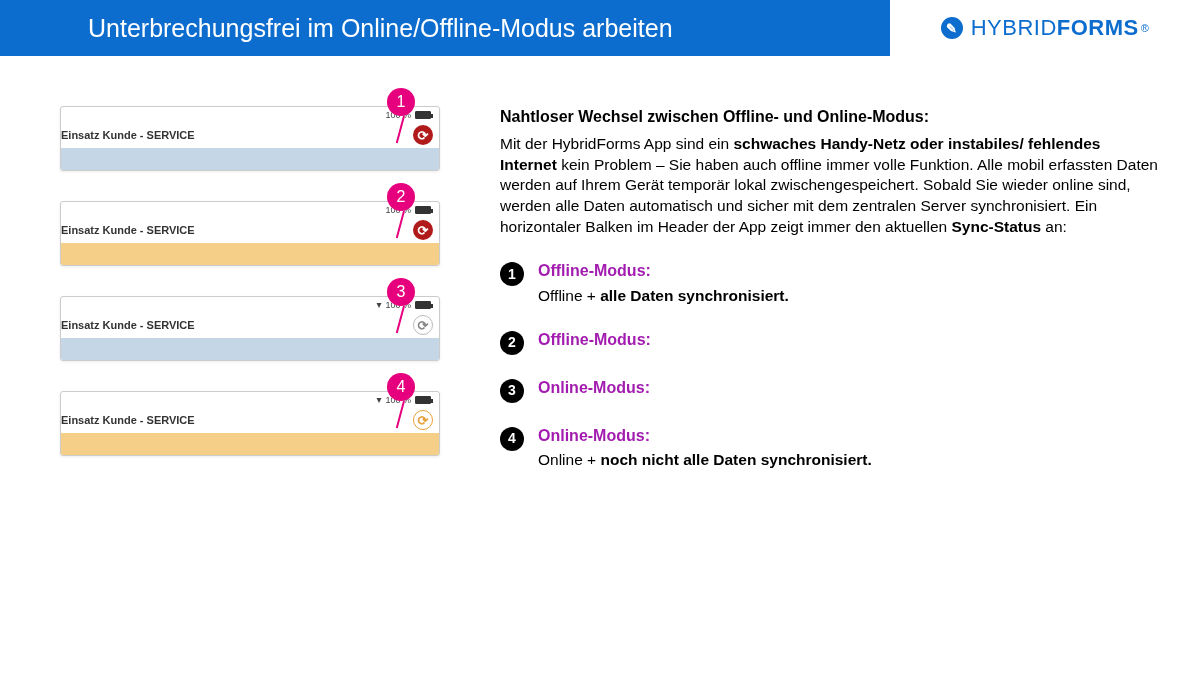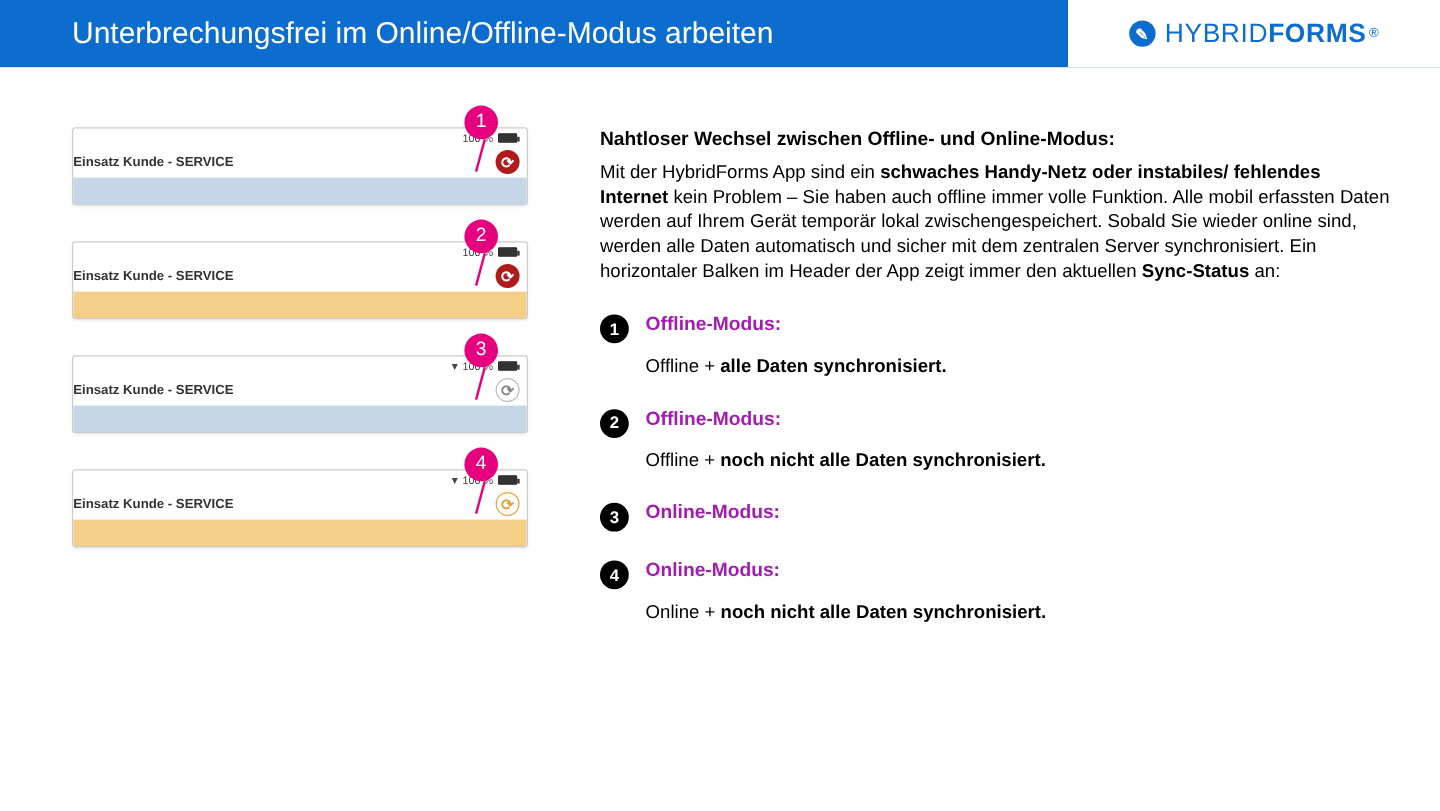--- a/index.html
+++ b/index.html
@@ -1,17 +1,17 @@
 <!DOCTYPE html>
 <html><head>
 <meta charset="utf-8">
 <style>
 *{box-sizing:border-box;margin:0;padding:0}
 body{font-family:"Segoe UI",Arial,sans-serif;width:1200px;height:676px;background:#fff;color:#000}
-.header{background:#0c6dce;height:56px;display:flex;align-items:center;justify-content:space-between;padding:0 30px 0 60px}
+.header{background:#0c6dce;height:56px;display:flex;align-items:center;justify-content:space-between;padding:0 30px 0 88px}
 .header-title{color:#fff;font-size:25px;font-weight:300}
 .logo{display:flex;align-items:center;color:#0c6dce;background:#fff;height:56px;padding:0 10px;margin-right:-30px;width:310px;justify-content:center;font-size:22px;letter-spacing:.5px}
 .logo-icon{width:22px;height:22px;border-radius:50%;background:#0c6dce;display:inline-flex;align-items:center;justify-content:center;margin-right:8px;color:#fff;font-size:13px;font-weight:bold}
 .logo-light{font-weight:300}
 .logo-bold{font-weight:700}
 .logo-reg{font-size:11px;vertical-align:super;margin-left:2px}
 .main{display:flex;padding:50px 40px 20px 60px;gap:60px}
 .left-col{width:380px;display:flex;flex-direction:column;gap:30px}
 .example{position:relative}
 .bubble{position:absolute;top:-18px;right:25px;width:28px;height:28px;border-radius:50%;background:#e6007e;color:#fff;display:flex;align-items:center;justify-content:center;font-size:16px;font-weight:500;z-index:3}
@@ -28,21 +28,21 @@
 .sync-orange{background:#fff;border:1px solid #e8a03a;color:#e8a03a}
 .bar{height:22px}
 .bar-blue{background:#c5d6e6}
 .bar-orange{background:#f5cf88}
 .right-col{flex:1;font-size:15.5px;line-height:1.35}
 .intro-head{color:#000000;font-weight:700;font-size:16px;margin-bottom:6px}
 .intro-body{margin-bottom:22px}
 .item{display:flex;gap:14px;margin-bottom:22px}
 .num-circle{width:24px;height:24px;border-radius:50%;background:#000;color:#fff;display:flex;align-items:center;justify-content:center;font-size:14px;font-weight:700;flex-shrink:0;margin-top:2px}
 .item-title{color:#a21caf;font-weight:700;font-size:16px}
-.item-body{margin-top:14px}
+.item-body{margin-top:4px}
 b{font-weight:700}
 </style>
 </head>
 <body>
 
 <div class="header">
   <div class="header-title">Unterbrechungsfrei im Online/Offline-Modus arbeiten</div>
   <div class="logo">
     <span class="logo-icon">✎</span>
     <span class="logo-light">HYBRID</span>
@@ -127,21 +127,20 @@
           <div class="num-circle">1</div>
           <div>
             <div class="item-title">Offline-Modus:</div>
             <div class="item-body"><span>Offline + </span><b>alle Daten synchronisiert.</b></div>
           </div>
         </div>
         <div class="item">
           <div class="num-circle">2</div>
           <div>
             <div class="item-title">Offline-Modus:</div>
-            <div class="item-body"><span>Offline + </span><b>noch nicht alle Daten synchronisiert.</b></div>
           </div>
         </div>
         <div class="item">
           <div class="num-circle">3</div>
           <div>
             <div class="item-title">Online-Modus:</div>
           </div>
         </div>
         <div class="item">
           <div class="num-circle">4</div>

